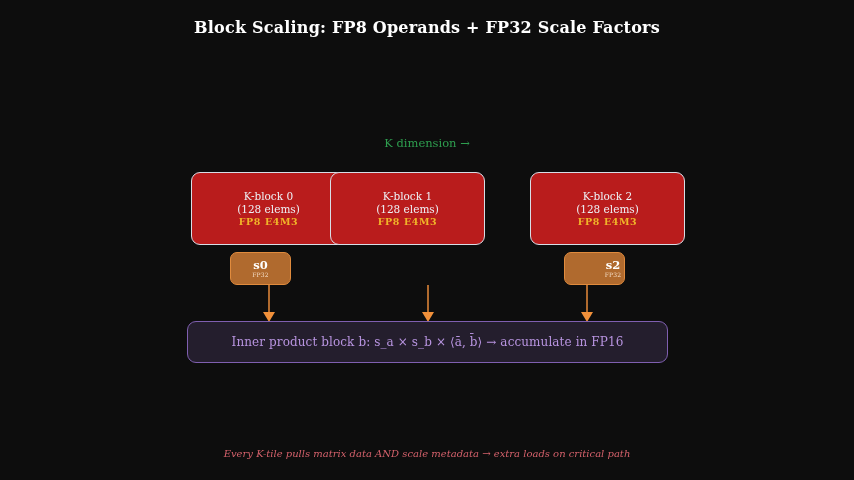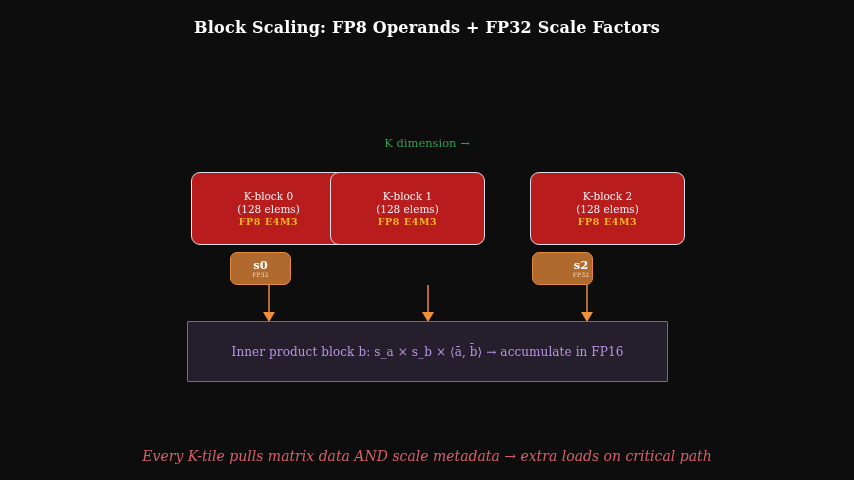--- a/index.html
+++ b/index.html
@@ -105,21 +105,21 @@
     line-height: 12px;
   }
   .sbox .s-fmt {
     color: #f4ddc6;
     font-size: 6px;
     line-height: 8px;
     letter-spacing: 0.2px;
   }
   .s0 { left: 230px; }
   .s1 { left: 397px; }
-  .s2 { left: 532px; padding-left: 37px; }
+  .s2 { left: 564px; padding-left: 37px; }
 
   
   .arrow-line {
     position: absolute;
     width: 1.6px;
     background: #b06a2e;
     top: 285px;
     height: 29px;
   }
   .arrow-head {
@@ -137,45 +137,45 @@
   .a0-head { left: 262.8px; }
   .a1-head { left: 421.8px; }
   .a2-head { left: 580.8px; }
 
   
   .innerblock {
     position: absolute;
     left: 187px;
     top: 321px;
     width: 481px;
-    height: 61px;
+    height: 42px;
     background: #241e2d;
     border: 1.8px solid #7f5fb0;
-    border-radius: 1px;
+    border-radius: 9px;
     box-sizing: border-box;
     display: flex;
     align-items: center;
     justify-content: center;
   }
   .innerblock .ip-text {
     color: #b894e0;
     font-size: 12px;
     text-align: center;
     letter-spacing: 0.1px;
   }
 
   
   .footer {
     position: absolute;
     top: 448px;
     left: 0;
     width: 854px;
     text-align: center;
     color: #d4616b;
-    font-size: 14px;
+    font-size: 10px;
     font-style: italic;
     font-family: "DejaVu Serif", "Liberation Serif", serif;
   }
 </style>
 </head>
 <body>
 
 <div class="title">Block Scaling: FP8 Operands + FP32 Scale Factors</div>
 
 <div class="kdim">K dimension →</div>

